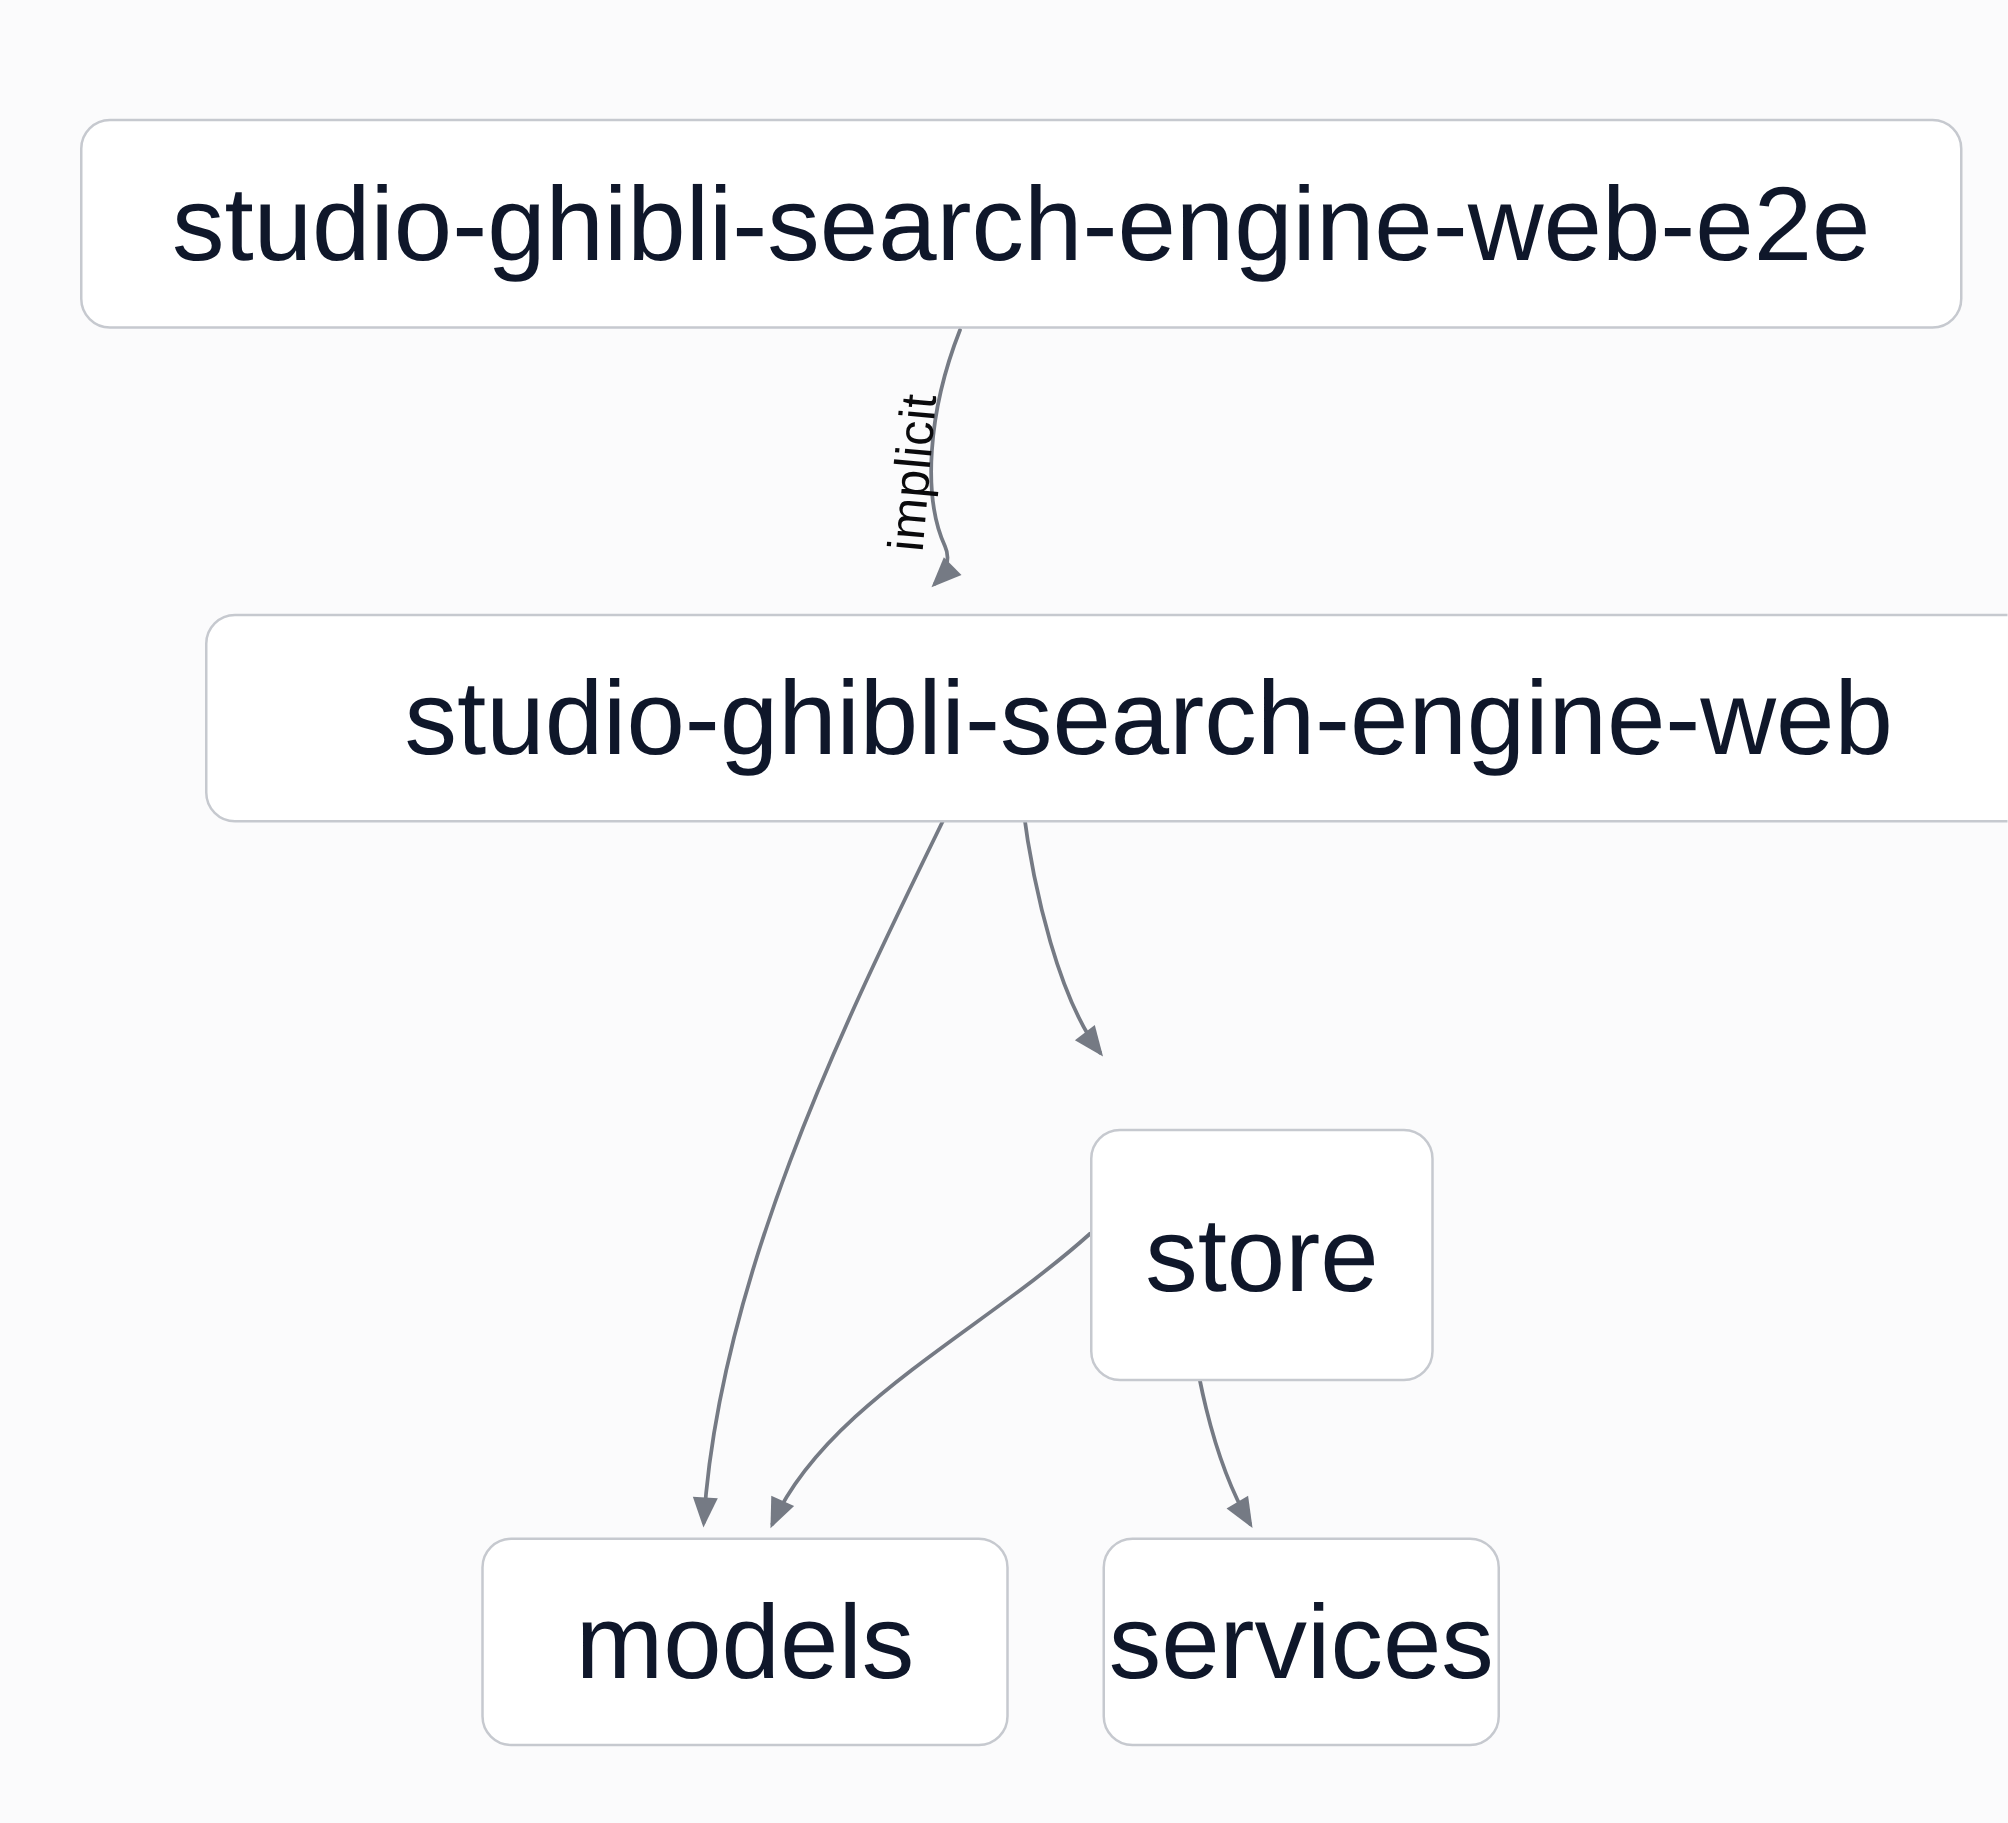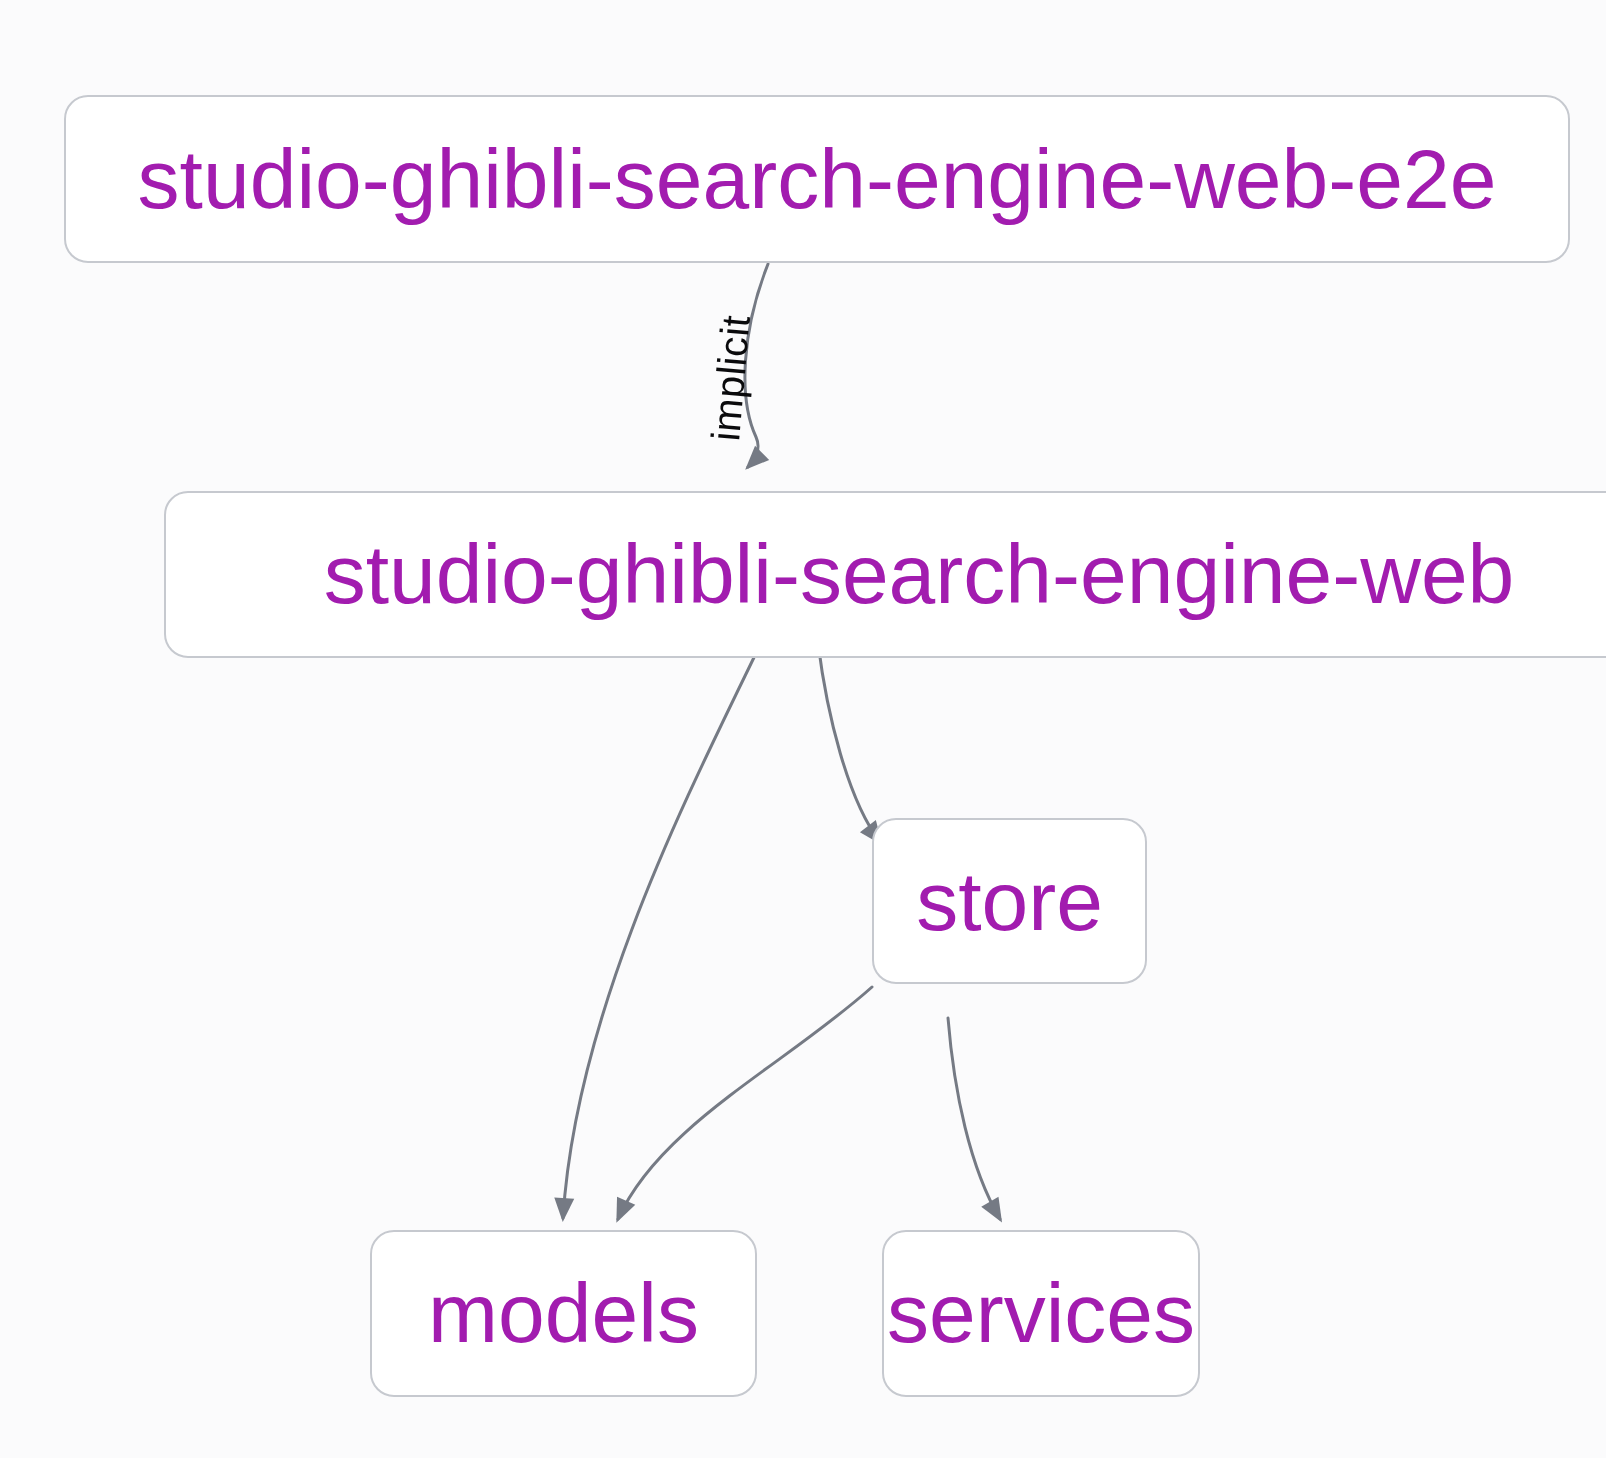--- a/index.html
+++ b/index.html
@@ -30,28 +30,28 @@
   .node {
     position: absolute;
     box-sizing: border-box;
     background: #ffffff;
     border: 2.5px solid #c6c9cf;
     border-radius: 24px;
     display: flex;
     align-items: center;
     justify-content: center;
     font-size: 84px;
-    color: #a21caf;
+    color: #0f172a;
     white-space: nowrap;
     cursor: pointer;
   }
   #node-e2e      { left: 64px;  top: 95px;   width: 1506px; height: 168px; }
   #node-web      { left: 164px; top: 475px;  width: 1510px; height: 167px; margin-top: 16px; }
-  #node-store    { left: 872px; top: 818px;  width: 275px;  height: 166px; align-items: center; }
-  #node-models   { left: 370px; top: 1230px; width: 387px;  height: 167px; }
+  #node-store    { left: 872px; top: 903px;  width: 275px;  height: 202px; align-items: center; }
+  #node-models   { left: 385px; top: 1230px; width: 422px;  height: 167px; }
   #node-services { left: 882px; top: 1230px; width: 318px;  height: 167px; }
   .edge-label {
     position: absolute;
     left: 731px;
     top: 378px;
     transform: translate(-50%, -50%) rotate(-85deg);
     font-size: 40px;
     color: #0a0a0c;
     letter-spacing: 0.5px;
     white-space: nowrap;

